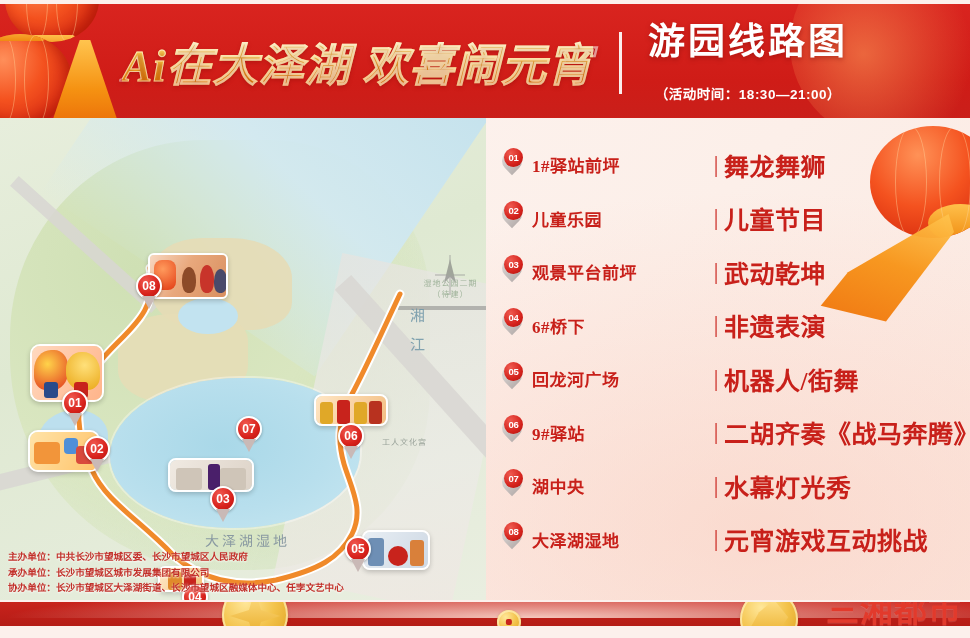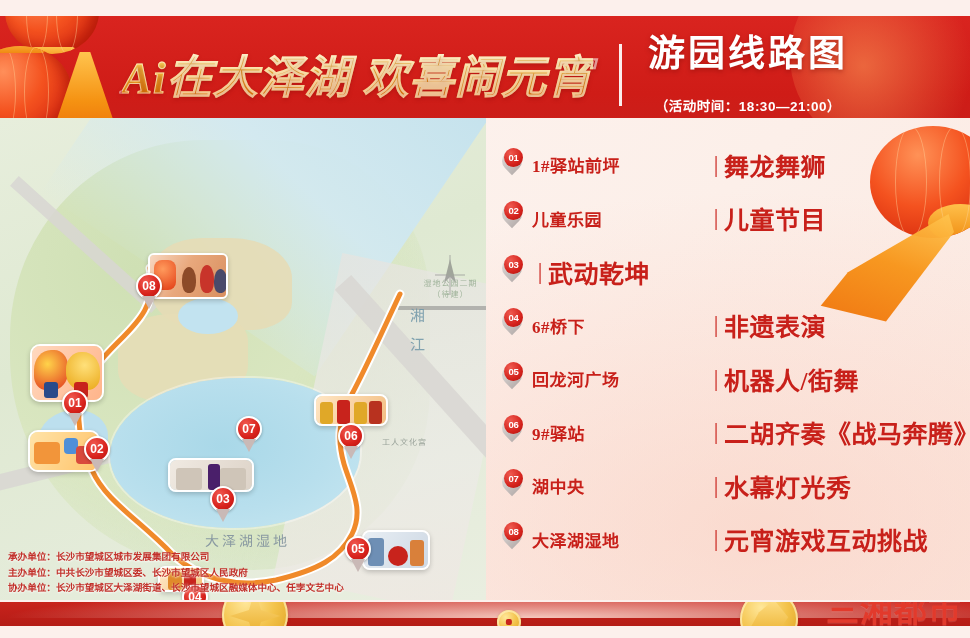--- a/index.html
+++ b/index.html
@@ -7,21 +7,21 @@
   html,body { width:970px; height:638px; overflow:hidden; }
   body {
     font-family:"Liberation Sans","DejaVu Sans",sans-serif;
     background:#fdf2ee;
     position:relative;
   }
   .poster { position:relative; width:970px; height:638px; overflow:hidden; background:#fcf0ec; }
 
   
   .header {
-    position:absolute; left:0; top:16px; width:970px; height:141px;
+    position:absolute; left:0; top:4px; width:970px; height:141px;
     background:linear-gradient(180deg,#d9241f 0%,#cf1c17 55%,#c6211c 100%);
     overflow:hidden;
   }
   .header-inner {
     position:absolute; left:0; top:0; width:970px; height:118px;
     display:flex; align-items:center; justify-content:center; gap:26px;
     z-index:6;
   }
   .title-main {
     font-family:"Liberation Serif","DejaVu Serif",serif;
@@ -479,22 +479,22 @@
       <div class="pin" style="left:236px; top:298px;">
         <div class="head">07</div>
         <div class="tail"></div>
       </div>
       <div class="pin" style="left:136px; top:155px;">
         <div class="head">08</div>
         <div class="tail"></div>
       </div>
 
       <div class="map-credits">
+        <div>主办单位：中共长沙市望城区委、长沙市望城区人民政府</div>
         <div>承办单位：长沙市望城区城市发展集团有限公司</div>
-        <div>主办单位：中共长沙市望城区委、长沙市望城区人民政府</div>
         <div>协办单位：长沙市望城区大泽湖街道、长沙市望城区融媒体中心、任孛文艺中心</div>
       </div>
     </div>
 
     <div class="legend">
 
       <div class="legend-row">
         <div class="legend-pin">
           <div class="lp-drop"></div>
           <div class="lp-badge">01</div>
@@ -512,20 +512,21 @@
         <div class="legend-place">儿童乐园</div>
         <div class="legend-bar">|</div>
         <div class="legend-act">儿童节目</div>
       </div>
 
       <div class="legend-row">
         <div class="legend-pin">
           <div class="lp-drop"></div>
           <div class="lp-badge">03</div>
         </div>
+        <div class="legend-place">观景平台前坪</div>
         <div class="legend-bar">|</div>
         <div class="legend-act">武动乾坤</div>
       </div>
 
       <div class="legend-row">
         <div class="legend-pin">
           <div class="lp-drop"></div>
           <div class="lp-badge">04</div>
         </div>
         <div class="legend-place">6#桥下</div>

